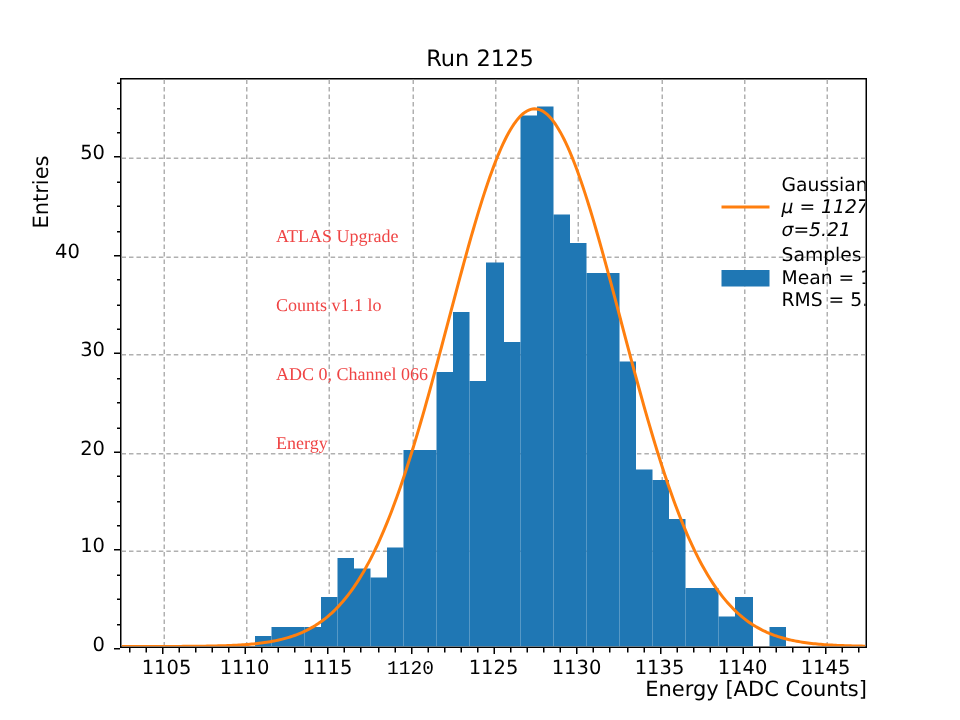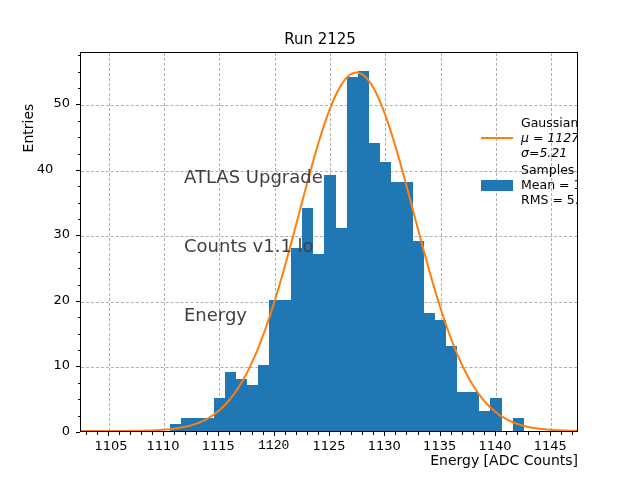--- a/index.html
+++ b/index.html
@@ -58,22 +58,23 @@
   }
   .ylabel{
     position:absolute;left:-52px;top:120px;width:160px;
     transform:rotate(-90deg);transform-origin:center center;
     text-align:center;font-size:14px;color:#000;
   }
 
   
   #annotation{
     position:absolute;left:103px;top:66px;
-    font-size:18px;line-height:1.28;color:#404040;
+    font-size:12px;line-height:1.28;color:#ef4444;
     white-space:pre;
+    font-family:Liberation Serif, serif;
   }
   #annotation div{white-space:nowrap;}
 
   
   #legend{
     position:absolute;left:400px;top:62px;
     font-size:12.5px;color:#000;
   }
   .legend-block{position:relative;margin-bottom:2px;}
   .legend-head{margin-left:40px;font-size:12.5px;}
@@ -146,20 +147,21 @@
         <div class="bar" style="left: 409.467px; width: 11.0667px; height: 32.7586px; background: rgb(31, 119, 180);"></div>
         <div class="bar" style="left: 431.6px; width: 11.0667px; height: 13.1034px; background: rgb(31, 119, 180);"></div>
       </div>
     <svg id="fit-curve" viewBox="0 0 498 380" preserveAspectRatio="none">
       <path id="fit-path" fill="none" stroke="#ff7f0e" stroke-width="2" vector-effect="non-scaling-stroke" d="M0.00,380.00 L1.24,380.00 L2.49,380.00 L3.74,380.00 L4.98,379.99 L6.23,379.99 L7.47,379.99 L8.71,379.99 L9.96,379.99 L11.21,379.99 L12.45,379.99 L13.69,379.99 L14.94,379.99 L16.19,379.99 L17.43,379.99 L18.68,379.98 L19.92,379.98 L21.16,379.98 L22.41,379.98 L23.66,379.98 L24.90,379.97 L26.14,379.97 L27.39,379.97 L28.64,379.97 L29.88,379.96 L31.13,379.96 L32.37,379.95 L33.61,379.95 L34.86,379.94 L36.11,379.94 L37.35,379.93 L38.59,379.93 L39.84,379.92 L41.09,379.91 L42.33,379.91 L43.57,379.90 L44.82,379.89 L46.06,379.88 L47.31,379.87 L48.56,379.86 L49.80,379.84 L51.04,379.83 L52.29,379.81 L53.54,379.80 L54.78,379.78 L56.02,379.76 L57.27,379.74 L58.51,379.72 L59.76,379.69 L61.01,379.67 L62.25,379.64 L63.49,379.61 L64.74,379.58 L65.99,379.54 L67.23,379.51 L68.48,379.46 L69.72,379.42 L70.96,379.38 L72.21,379.33 L73.46,379.27 L74.70,379.21 L75.94,379.15 L77.19,379.09 L78.44,379.02 L79.68,378.94 L80.92,378.86 L82.17,378.77 L83.41,378.68 L84.66,378.58 L85.91,378.48 L87.15,378.37 L88.39,378.25 L89.64,378.12 L90.89,377.98 L92.13,377.84 L93.38,377.68 L94.62,377.52 L95.86,377.34 L97.11,377.16 L98.36,376.96 L99.60,376.75 L100.84,376.53 L102.09,376.30 L103.34,376.05 L104.58,375.78 L105.83,375.51 L107.07,375.21 L108.31,374.90 L109.56,374.57 L110.81,374.22 L112.05,373.85 L113.29,373.46 L114.54,373.05 L115.79,372.61 L117.03,372.16 L118.27,371.68 L119.52,371.17 L120.76,370.64 L122.01,370.08 L123.26,369.49 L124.50,368.87 L125.74,368.22 L126.99,367.54 L128.24,366.83 L129.48,366.08 L130.72,365.29 L131.97,364.47 L133.21,363.61 L134.46,362.71 L135.71,361.77 L136.95,360.78 L138.19,359.76 L139.44,358.69 L140.69,357.57 L141.93,356.40 L143.17,355.19 L144.42,353.92 L145.66,352.61 L146.91,351.24 L148.16,349.81 L149.40,348.33 L150.64,346.80 L151.89,345.20 L153.14,343.55 L154.38,341.83 L155.63,340.06 L156.87,338.21 L158.11,336.31 L159.36,334.34 L160.61,332.30 L161.85,330.19 L163.09,328.02 L164.34,325.78 L165.59,323.46 L166.83,321.08 L168.08,318.62 L169.32,316.09 L170.56,313.49 L171.81,310.81 L173.06,308.06 L174.30,305.23 L175.54,302.33 L176.79,299.36 L178.04,296.31 L179.28,293.18 L180.53,289.98 L181.77,286.70 L183.01,283.36 L184.26,279.93 L185.51,276.44 L186.75,272.87 L187.99,269.23 L189.24,265.52 L190.49,261.75 L191.73,257.90 L192.97,253.99 L194.22,250.01 L195.46,245.97 L196.71,241.87 L197.96,237.71 L199.20,233.50 L200.44,229.23 L201.69,224.90 L202.94,220.53 L204.18,216.11 L205.42,211.65 L206.67,207.14 L207.91,202.60 L209.16,198.02 L210.41,193.41 L211.65,188.78 L212.89,184.12 L214.14,179.44 L215.39,174.74 L216.63,170.04 L217.88,165.32 L219.12,160.60 L220.36,155.88 L221.61,151.17 L222.86,146.47 L224.10,141.78 L225.34,137.11 L226.59,132.46 L227.84,127.85 L229.08,123.26 L230.33,118.72 L231.57,114.22 L232.81,109.76 L234.06,105.36 L235.31,101.02 L236.55,96.75 L237.79,92.54 L239.04,88.40 L240.29,84.35 L241.53,80.37 L242.78,76.49 L244.02,72.69 L245.26,69.00 L246.51,65.41 L247.76,61.92 L249.00,58.55 L250.24,55.29 L251.49,52.15 L252.74,49.13 L253.98,46.25 L255.22,43.49 L256.47,40.87 L257.71,38.39 L258.96,36.05 L260.21,33.86 L261.45,31.81 L262.69,29.92 L263.94,28.18 L265.19,26.60 L266.43,25.17 L267.68,23.90 L268.92,22.80 L270.16,21.86 L271.41,21.09 L272.66,20.48 L273.90,20.04 L275.14,19.76 L276.39,19.66 L277.64,19.72 L278.88,19.95 L280.13,20.34 L281.37,20.91 L282.61,21.64 L283.86,22.53 L285.11,23.59 L286.35,24.82 L287.59,26.20 L288.84,27.74 L290.09,29.44 L291.33,31.29 L292.57,33.30 L293.82,35.45 L295.06,37.75 L296.31,40.20 L297.56,42.78 L298.80,45.50 L300.04,48.35 L301.29,51.33 L302.54,54.44 L303.78,57.67 L305.03,61.01 L306.27,64.47 L307.51,68.03 L308.76,71.70 L310.01,75.47 L311.25,79.33 L312.49,83.28 L313.74,87.31 L314.99,91.43 L316.23,95.62 L317.47,99.88 L318.72,104.20 L319.96,108.59 L321.21,113.02 L322.46,117.51 L323.70,122.05 L324.94,126.62 L326.19,131.23 L327.44,135.87 L328.68,140.53 L329.93,145.21 L331.17,149.91 L332.41,154.63 L333.66,159.34 L334.91,164.06 L336.15,168.78 L337.39,173.49 L338.64,178.19 L339.89,182.87 L341.13,187.54 L342.38,192.18 L343.62,196.80 L344.86,201.38 L346.11,205.93 L347.36,210.45 L348.60,214.92 L349.84,219.35 L351.09,223.74 L352.34,228.08 L353.58,232.36 L354.82,236.59 L356.07,240.77 L357.31,244.89 L358.56,248.94 L359.81,252.94 L361.05,256.86 L362.29,260.73 L363.54,264.52 L364.79,268.25 L366.03,271.91 L367.28,275.49 L368.52,279.01 L369.76,282.45 L371.01,285.82 L372.26,289.11 L373.50,292.33 L374.74,295.48 L375.99,298.55 L377.24,301.55 L378.48,304.47 L379.72,307.31 L380.97,310.08 L382.21,312.78 L383.46,315.40 L384.71,317.95 L385.95,320.43 L387.19,322.83 L388.44,325.17 L389.69,327.43 L390.93,329.62 L392.18,331.75 L393.42,333.80 L394.66,335.79 L395.91,337.71 L397.16,339.57 L398.40,341.36 L399.64,343.10 L400.89,344.77 L402.14,346.38 L403.38,347.93 L404.63,349.43 L405.87,350.86 L407.11,352.25 L408.36,353.58 L409.61,354.86 L410.85,356.08 L412.09,357.26 L413.34,358.39 L414.59,359.48 L415.83,360.52 L417.07,361.51 L418.32,362.46 L419.56,363.37 L420.81,364.24 L422.06,365.08 L423.30,365.87 L424.54,366.63 L425.79,367.35 L427.04,368.04 L428.28,368.70 L429.53,369.33 L430.77,369.92 L432.01,370.49 L433.26,371.03 L434.51,371.54 L435.75,372.03 L436.99,372.50 L438.24,372.93 L439.49,373.35 L440.73,373.75 L441.97,374.12 L443.22,374.47 L444.46,374.81 L445.71,375.13 L446.96,375.43 L448.20,375.71 L449.44,375.98 L450.69,376.23 L451.94,376.47 L453.18,376.70 L454.43,376.91 L455.67,377.11 L456.91,377.30 L458.16,377.47 L459.41,377.64 L460.65,377.80 L461.89,377.94 L463.14,378.08 L464.39,378.21 L465.63,378.33 L466.88,378.45 L468.12,378.56 L469.36,378.66 L470.61,378.75 L471.86,378.84 L473.10,378.92 L474.34,379.00 L475.59,379.07 L476.84,379.14 L478.08,379.20 L479.32,379.26 L480.57,379.31 L481.81,379.36 L483.06,379.41 L484.31,379.45 L485.55,379.49 L486.79,379.53 L488.04,379.57 L489.29,379.60 L490.53,379.63 L491.78,379.66 L493.02,379.69 L494.26,379.71 L495.51,379.73 L496.76,379.75 L498.00,379.77"></path>
     </svg>
 
     <div id="annotation">
       <div>ATLAS Upgrade</div>
       <div>Counts v1.1 lo</div>
+      <div>ADC 0, Channel 066</div>
       <div>Energy</div>
     </div>
 
     <div id="legend">
       <div class="legend-block">
         <div class="legend-head">Gaussian Fit:</div>
         <div class="legend-line-row">
           <span class="legend-swatch-line"></span>
           <span class="legend-text italic">μ = 1127.49</span>
         </div>

